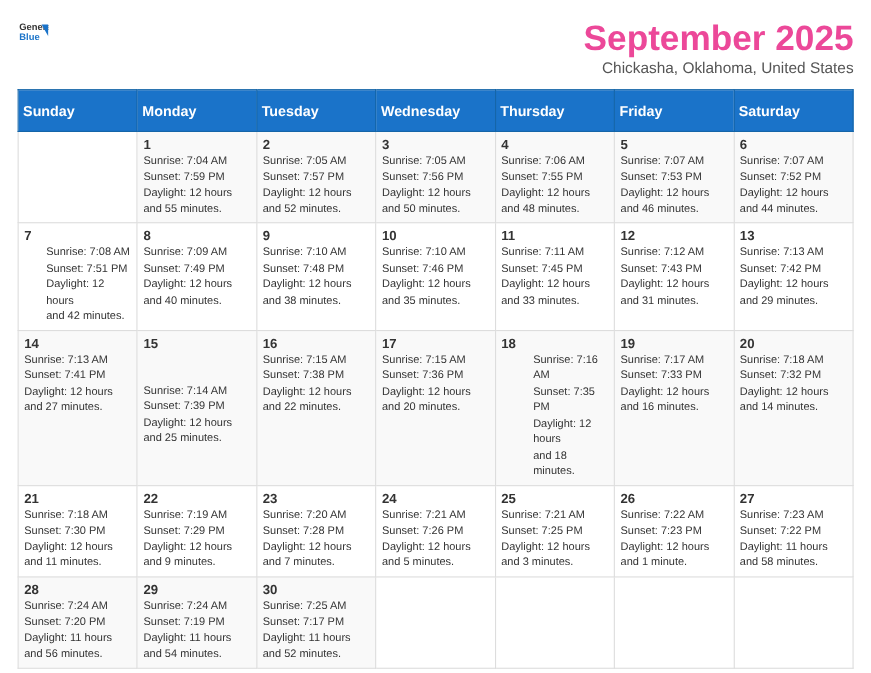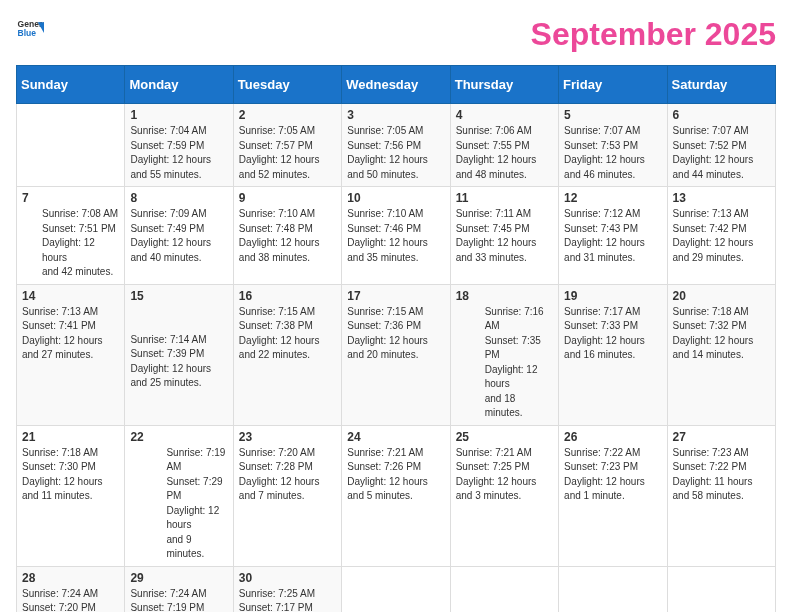--- a/index.html
+++ b/index.html
@@ -78,20 +78,21 @@
 <div class="header">
   <div class="logo">
     <svg class="logo-icon" viewBox="0 0 36 36" xmlns="http://www.w3.org/2000/svg">
       <text x="2" y="14" font-size="11" font-weight="bold" fill="#333">General</text>
       <text x="2" y="26" font-size="11" font-weight="bold" fill="#1a73c9">Blue</text>
       <polygon points="28,8 36,8 36,22" fill="#1a73c9"></polygon>
     </svg>
   </div>
   <div class="title-block">
     <div class="month-title">September 2025</div>
+    <div class="location">Chickasha, Oklahoma, United States</div>
   </div>
 </div>
 
 <table>
   <thead>
     <tr id="weekday-header">
         <th>Sunday</th>
         <th>Monday</th>
         <th>Tuesday</th>
         <th>Wednesday</th>
@@ -251,21 +252,21 @@
       <tr>
         <td>
           <div class="day-number">21</div>
           <div class="day-info" style="white-space: pre-line;">Sunrise: 7:18 AM
 Sunset: 7:30 PM
 Daylight: 12 hours
 and 11 minutes.</div>
         </td>
         <td>
           <div class="day-number">22</div>
-          <div class="day-info" style="white-space: pre-line; margin-left: 36px;">Sunrise: 7:19 AM
+          <div class="day-info" style="white-space: pre-line;">Sunrise: 7:19 AM
 Sunset: 7:29 PM
 Daylight: 12 hours
 and 9 minutes.</div>
         </td>
         <td>
           <div class="day-number">23</div>
           <div class="day-info" style="white-space: pre-line;">Sunrise: 7:20 AM
 Sunset: 7:28 PM
 Daylight: 12 hours
 and 7 minutes.</div>

